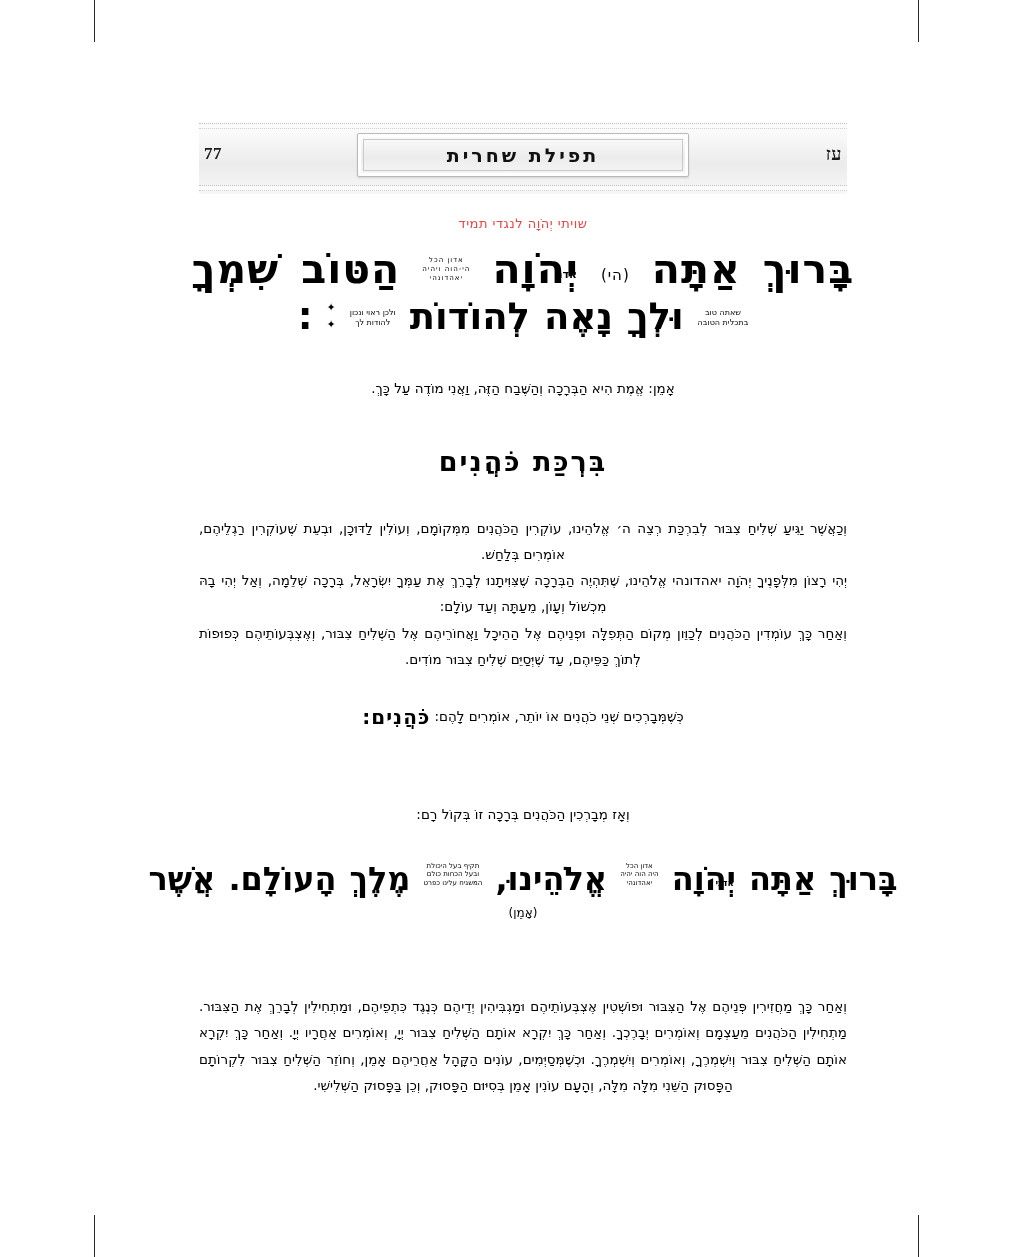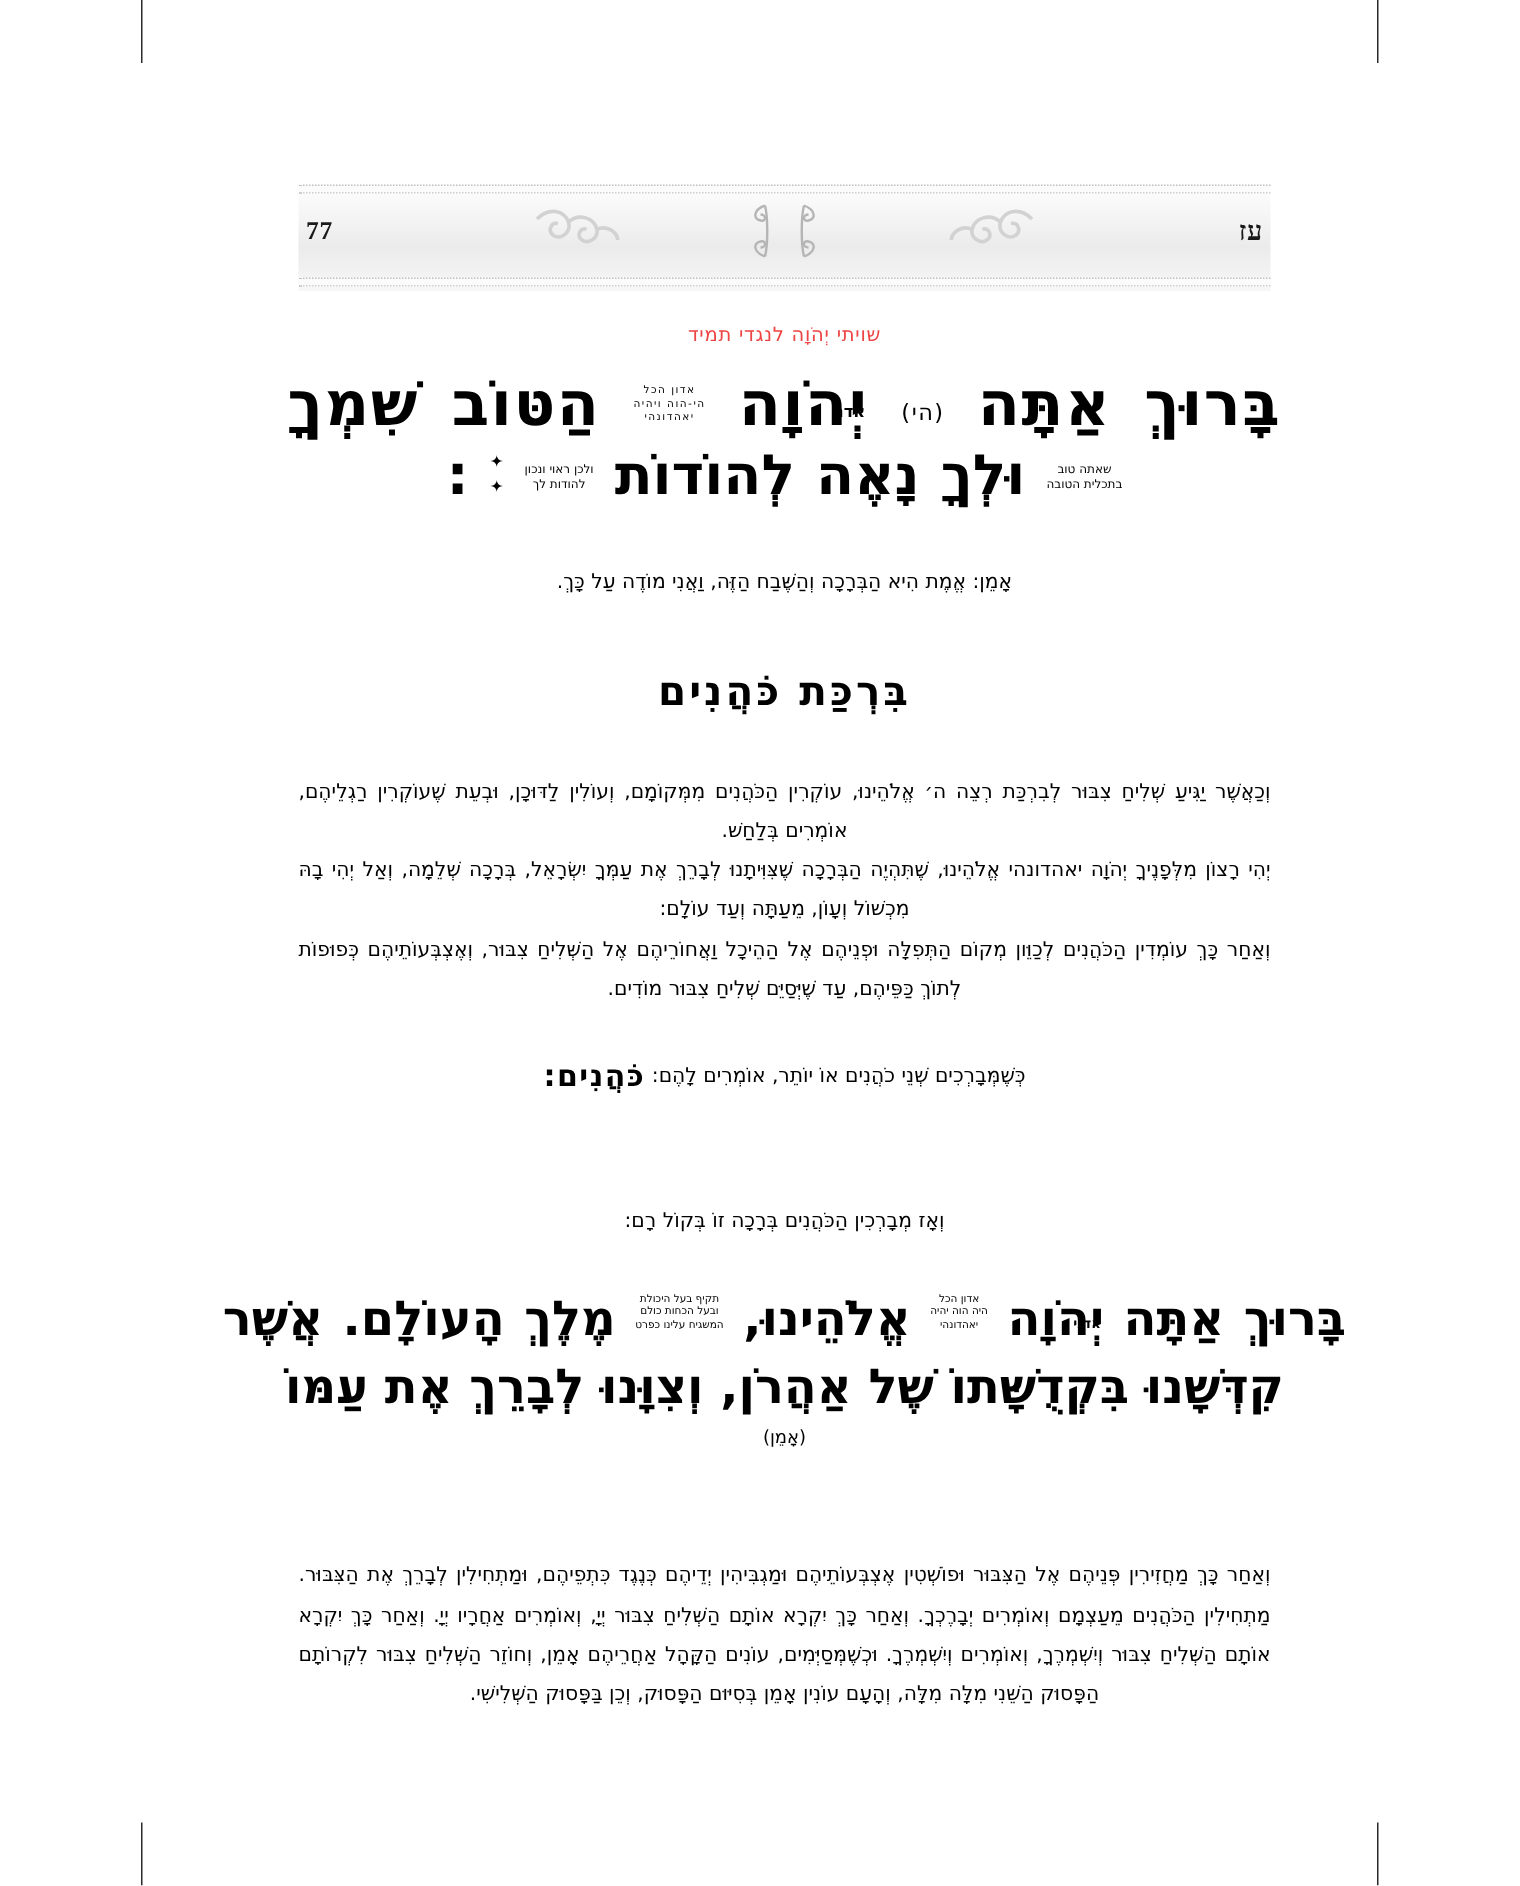--- a/index.html
+++ b/index.html
@@ -275,20 +275,24 @@
         </svg>
       </div>
       <div class="clasp left">
         <svg viewBox="0 0 16 38" fill="none" stroke="currentColor" stroke-width="1.6">
           <path d="M4 2 C12 5, 12 11, 7 12 C3 13, 3 8, 7 8"></path>
           <path d="M4 36 C12 33, 12 27, 7 26 C3 25, 3 30, 7 30"></path>
           <path d="M4 2 C2 10, 2 28, 4 36"></path>
         </svg>
       </div>
 
+      <div class="title-plate">
+        <span class="inner-frame"></span>
+        <span class="title-text">תפילת שחרית</span>
+      </div>
     </div>
 
     <div class="epigraph">שויתי יְהֹוָה לנגדי תמיד</div>
 
     <div class="display-block">
 
       <div class="display-line l1">
         <span class="dl-word">בָּרוּךְ</span>
         <span class="dl-word">אַתָּה</span>
         <span class="paren-note">(הי)</span>
@@ -357,23 +361,20 @@
         <span class="gloss">
           <span>תקיף בעל היכולת</span><br>
           <span>ובעל הכחות כולם</span><br>
           <span>המשגיח עלינו כפרט</span>
         </span>
         <span class="dl-word">מֶלֶךְ</span>
         <span class="dl-word">הָעוֹלָם.</span>
         <span class="dl-word">אֲשֶׁר</span>
       </div>
 
-      <div class="display-line l2" style="font-size:32px;margin-top:10px;">
-        <span class="dl-word">קִדְּשָׁנוּ בִּקְדֻשָּׁתוֹ שֶׁל אַהֲרֹן, וְצִוָּנוּ לְבָרֵךְ אֶת עַמּוֹ</span>
-      </div>
 
       <div class="display-line l2" style="font-size:32px;margin-top:10px;gap:16px;">
         <span class="amen-note">(אָמֵן)</span>
       </div>
     </div>
 
     <p class="para sp-46">וְאַחַר כָּךְ מַחֲזִירִין פְּנֵיהֶם אֶל הַצִּבּוּר וּפוֹשְׁטִין אֶצְבְּעוֹתֵיהֶם וּמַגְבִּיהִין יְדֵיהֶם כְּנֶגֶד כִּתְפֵיהֶם, וּמַתְחִילִין לְבָרֵךְ אֶת הַצִּבּוּר. מַתְחִילִין הַכֹּהֲנִים מֵעַצְמָם וְאוֹמְרִים יְבָרֶכְךָ. וְאַחַר כָּךְ יִקְרָא אוֹתָם הַשְּׁלִיחַ צִבּוּר יְיָ, וְאוֹמְרִים אַחֲרָיו יְיָ. וְאַחַר כָּךְ יִקְרָא אוֹתָם הַשְּׁלִיחַ צִבּוּר וְיִשְׁמְרֶךָ, וְאוֹמְרִים וְיִשְׁמְרֶךָ. וּכְשֶׁמְּסַיְּמִים, עוֹנִים הַקָּהָל אַחֲרֵיהֶם אָמֵן, וְחוֹזֵר הַשְּׁלִיחַ צִבּוּר לִקְרוֹתָם הַפָּסוּק הַשֵּׁנִי מִלָּה מִלָּה, וְהָעָם עוֹנִין אָמֵן בְּסִיּוּם הַפָּסוּק, וְכֵן בַּפָּסוּק הַשְּׁלִישִׁי.</p>
 
   </div>
 </div>

